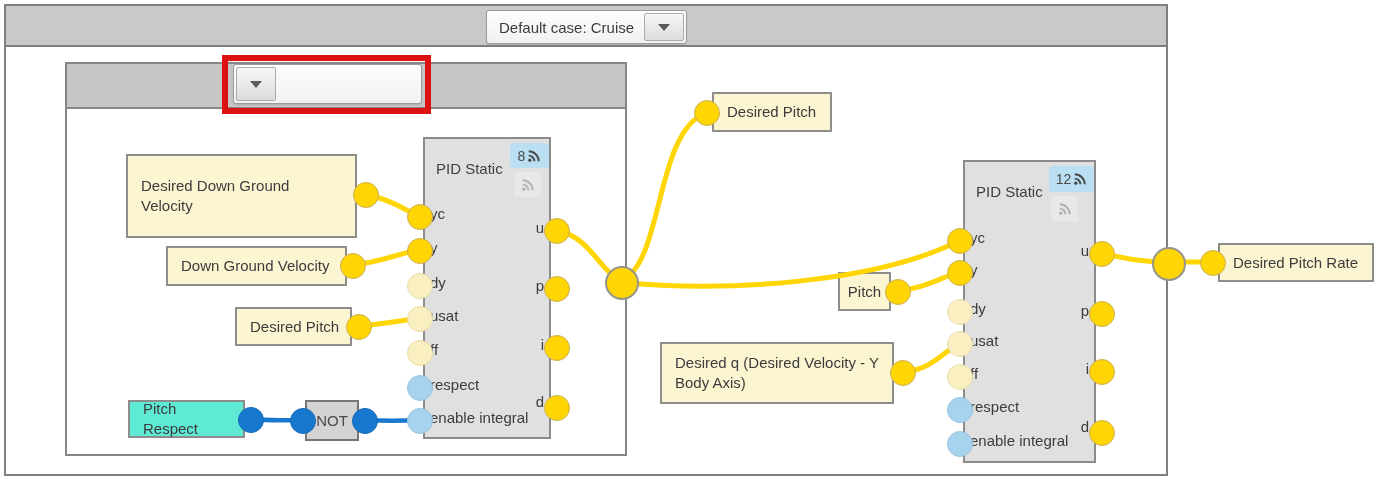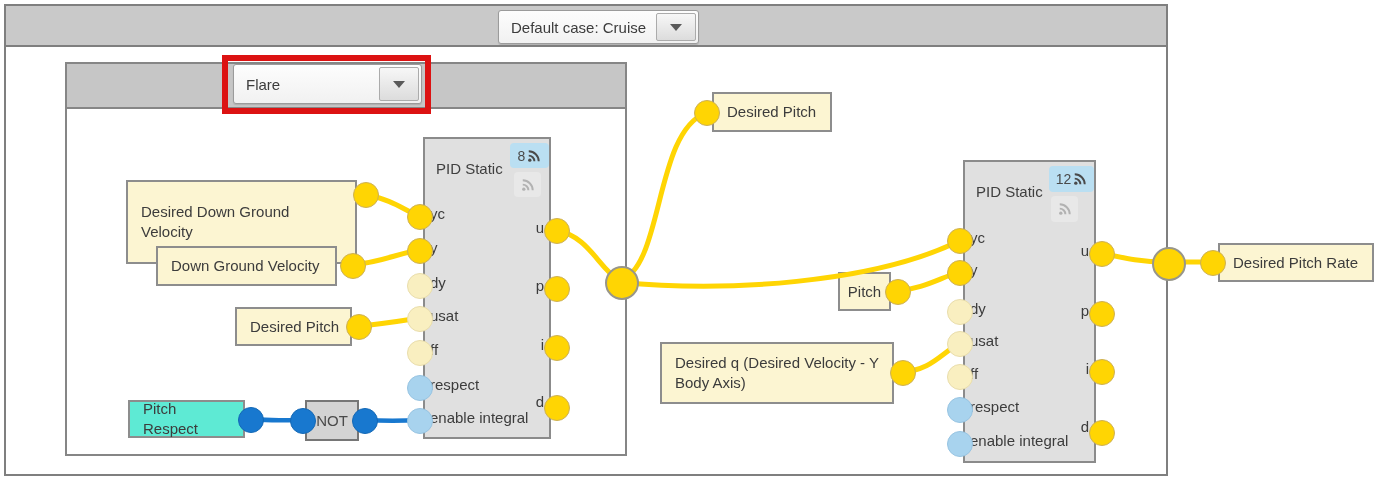--- a/index.html
+++ b/index.html
@@ -104,40 +104,39 @@
 </head>
 <body>
 
 <div class="abs outer-frame"></div>
 <div class="abs outer-header"></div>
 
 <div class="abs group-frame">
   <div class="group-header"></div>
 </div>
 
-<div class="abs combo" style="left:486px;top:10px;width:201px;height:34px;margin-left:12px;">
+<div class="abs combo" style="left:486px;top:10px;width:201px;height:34px;">
   <div class="combo-text">Default case: Cruise</div>
   <div class="combo-arrow-btn">
     <div class="tri"></div>
   </div>
 </div>
 
 <div class="abs combo" style="left:233px;top:64px;width:189px;height:40px;">
-  <div class="combo-text">Flare</div>
   <div class="combo-arrow-btn">
     <div class="tri"></div>
   </div>
 </div>
 
 <div class="abs red-rect"></div>
 
-<div class="abs node-label" style="left:126px;top:180px;width:231px;height:84px;">
+<div class="abs node-label" style="left:126px;top:154px;width:231px;height:84px;">
   <span>Desired Down Ground Velocity</span>
 </div>
-<div class="abs node-label" style="left:156px;top:246px;width:181px;height:40px;">
+<div class="abs node-label" style="left:166px;top:246px;width:181px;height:40px;">
   <span>Down Ground Velocity</span>
 </div>
 <div class="abs node-label" style="left:235px;top:307px;width:117px;height:39px;">
   <span>Desired Pitch</span>
 </div>
 <div class="abs node-label blue" style="left:128px;top:400px;width:117px;height:38px;">
   <span>Pitch Respect</span>
 </div>
 <div class="abs not-box" style="left:305px;top:400px;width:54px;height:41px;">
   <span>NOT</span>

